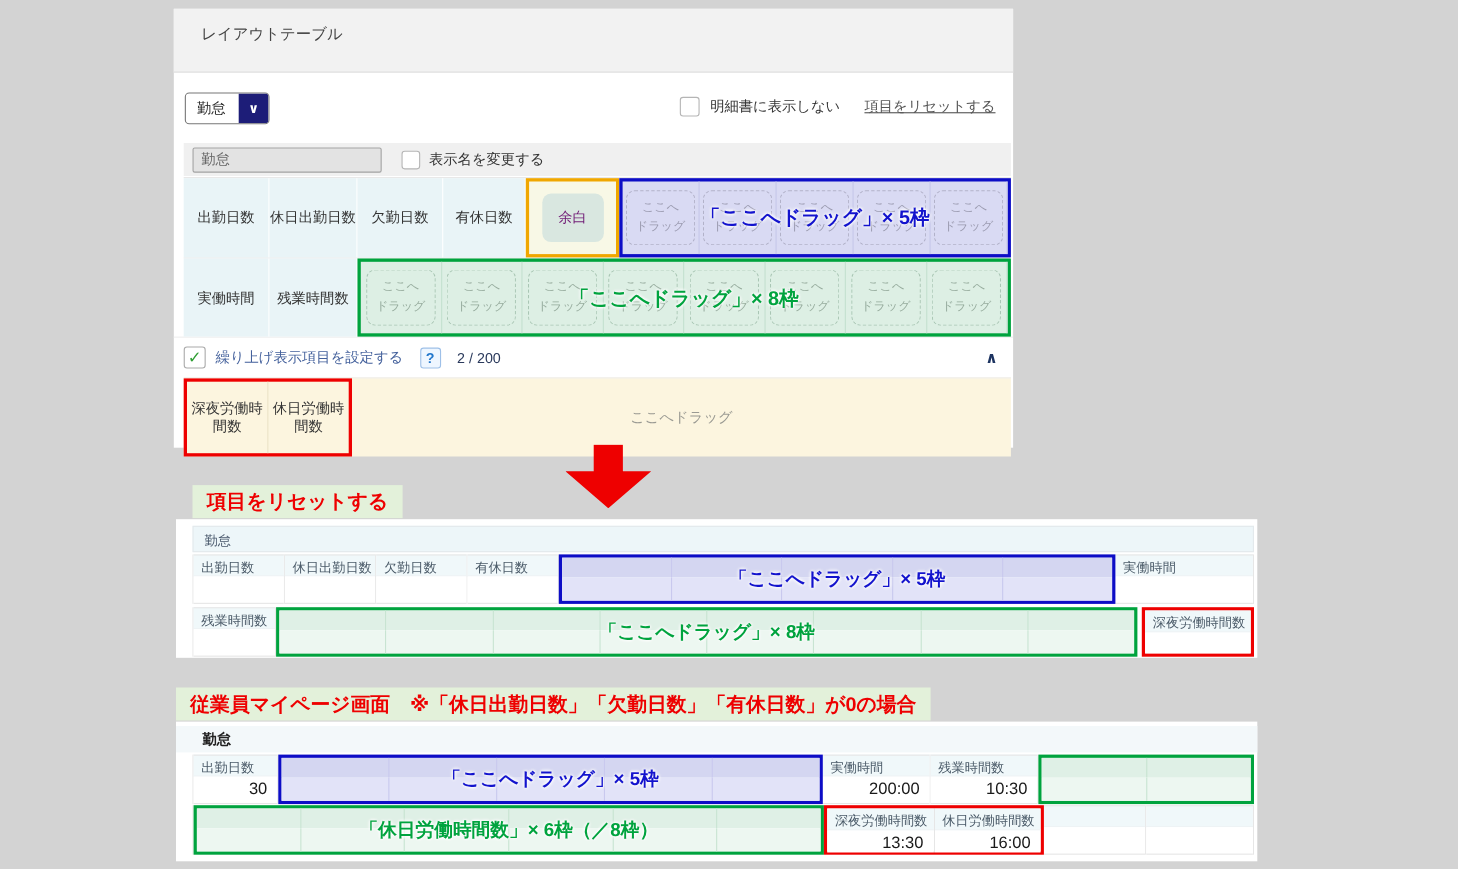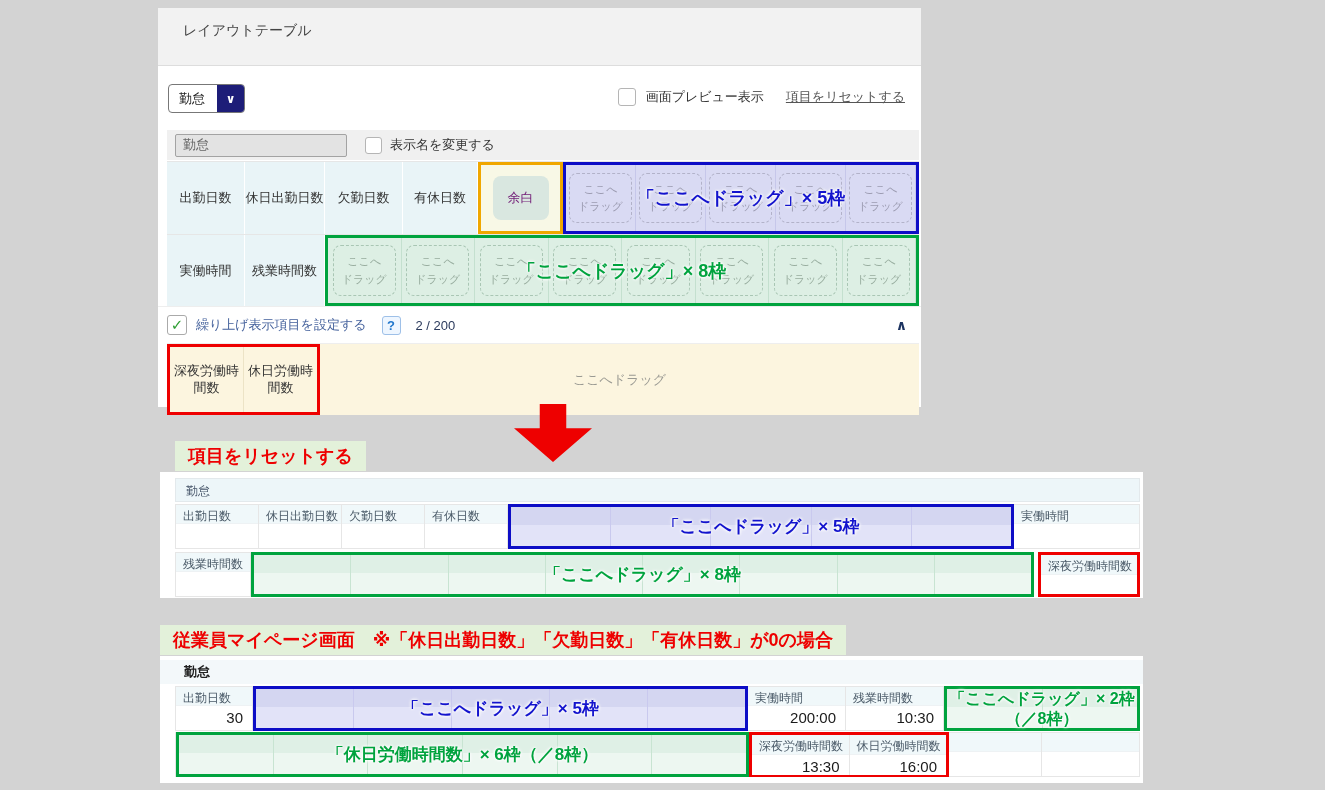--- a/index.html
+++ b/index.html
@@ -96,21 +96,21 @@
 <div id="top-panel" class="abs panel" data-interactable="false">
   <div class="tp-header" data-interactable="false">レイアウトテーブル</div>
 
   <div class="tp-toolbar" data-interactable="false">
     <div class="sel" data-interactable="true">
       <span class="sel-text" data-interactable="false">勤怠</span>
       <span class="sel-btn" data-interactable="false">∨</span>
     </div>
     <div class="tp-right" data-interactable="false">
       <span class="cbx" data-interactable="true"></span>
-      <span data-interactable="false">画面プレビュー表示</span>
+      <span data-interactable="false">明細書に表示しない</span>
       <a class="reset-link" data-interactable="true">項目をリセットする</a>
     </div>
   </div>
 
   <div class="tp-namebar" data-interactable="false">
     <input class="name-input" disabled="" data-interactable="true" value="勤怠" style="">
     <span class="namebar-check">
       <span class="cbx" style="width:17px;height:17px;" data-interactable="true"></span>
       <span data-interactable="false">表示名を変更する</span>
     </span>
@@ -319,24 +319,20 @@
       </div>
       <div class="region green-r" style="flex:1;" data-interactable="false">
         <div class="half hlab">
             <div></div>
             <div></div>
           </div>
         <div class="half hval">
             <div></div>
             <div></div>
           </div>
-        <div class="overlay green-t col" data-interactable="false">
-          <div data-interactable="false">「ここへドラッグ」× 2枠</div>
-          <div data-interactable="false">（／8枠）</div>
-        </div>
       </div>
     </div>
     <div class="prow" style="margin-top:1px;" data-interactable="false">
       <div class="region green-r" style="width:573px;" data-interactable="false">
         <div class="half hlab">
             <div></div>
             <div></div>
             <div></div>
             <div></div>
             <div></div>

